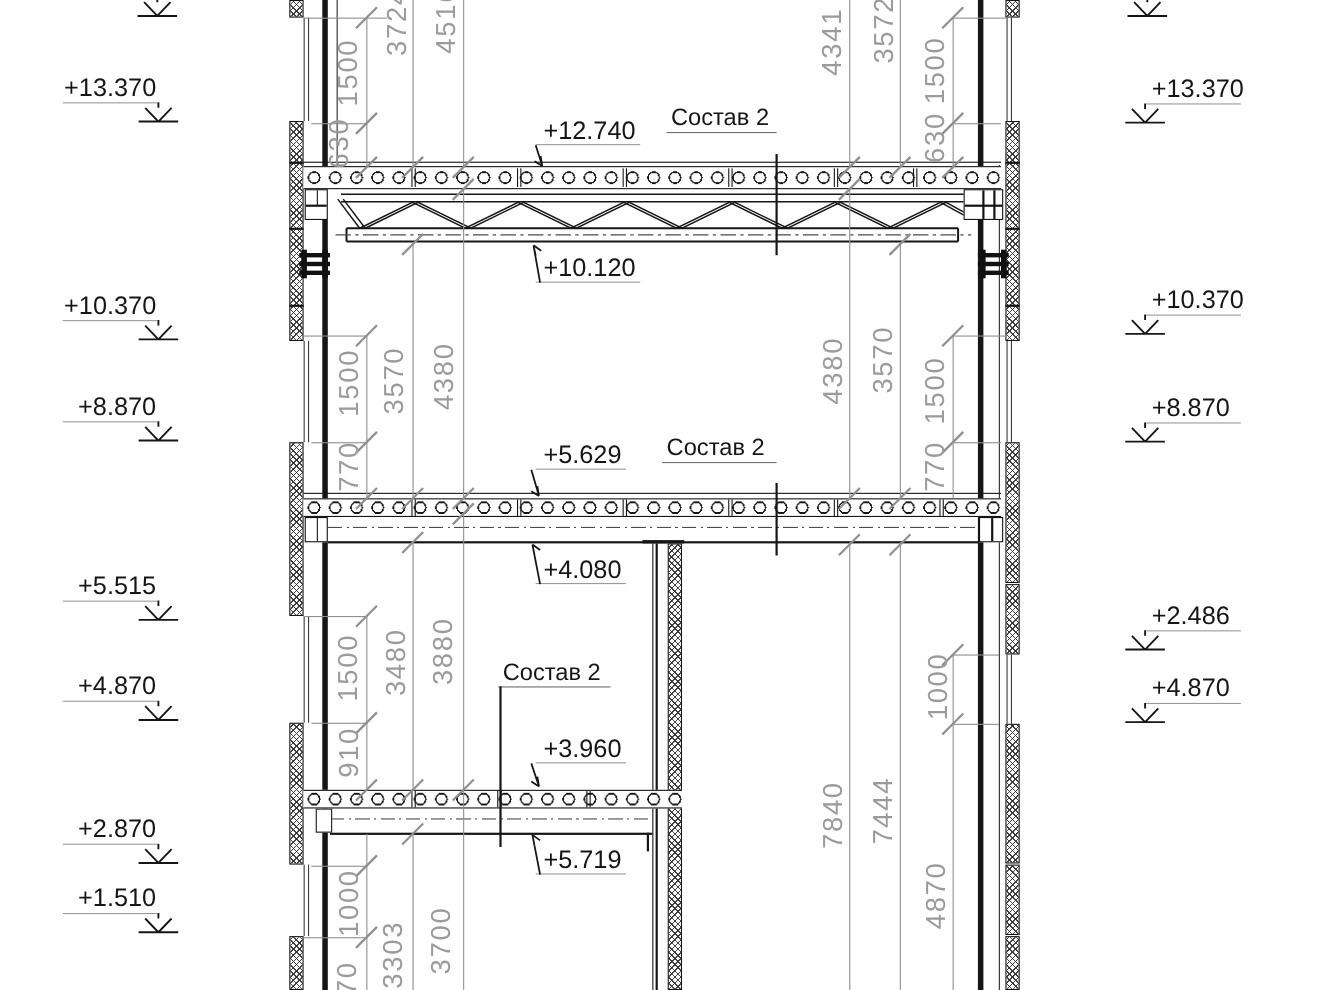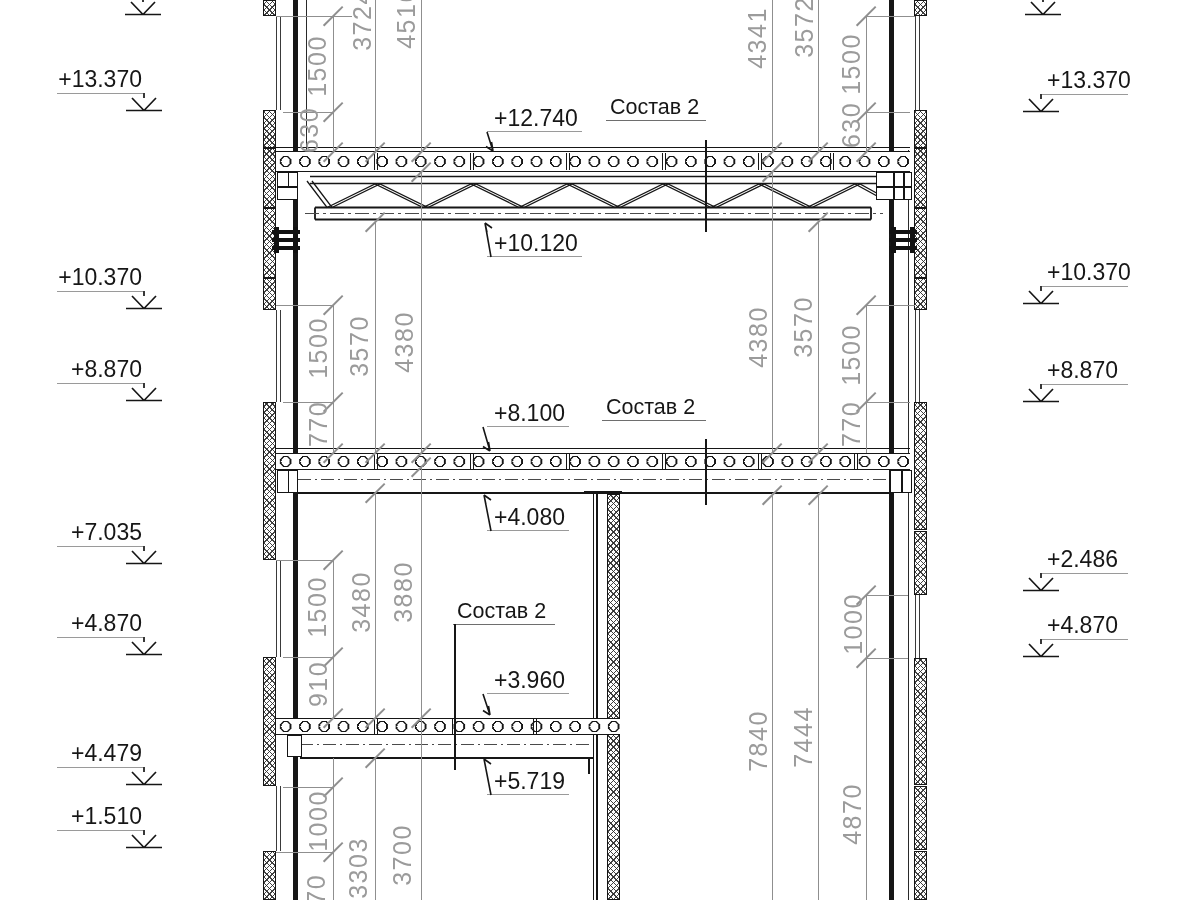--- a/index.html
+++ b/index.html
@@ -76,33 +76,33 @@
         <path d="M20,0 V5 M8,5 L20,17.5 M32,5 L20,17.5 M2,17.5 H38" stroke="#161616" stroke-width="1.7" fill="none"></path>
       </svg>
   </div>
   <div class="mk mkL" style="left:57px;top:357px;">
     <div class="txt">+8.870</div>
     <svg class="marr" width="40" height="22" viewBox="0 0 40 22">
         <path d="M20,0 V5 M8,5 L20,17.5 M32,5 L20,17.5 M2,17.5 H38" stroke="#161616" stroke-width="1.7" fill="none"></path>
       </svg>
   </div>
   <div class="mk mkL" style="left:57px;top:520px;">
-    <div class="txt">+7.035</div>
+    <div class="txt">+5.515</div>
     <svg class="marr" width="40" height="22" viewBox="0 0 40 22">
         <path d="M20,0 V5 M8,5 L20,17.5 M32,5 L20,17.5 M2,17.5 H38" stroke="#161616" stroke-width="1.7" fill="none"></path>
       </svg>
   </div>
   <div class="mk mkL" style="left:57px;top:611px;">
     <div class="txt">+4.870</div>
     <svg class="marr" width="40" height="22" viewBox="0 0 40 22">
         <path d="M20,0 V5 M8,5 L20,17.5 M32,5 L20,17.5 M2,17.5 H38" stroke="#161616" stroke-width="1.7" fill="none"></path>
       </svg>
   </div>
   <div class="mk mkL" style="left:57px;top:741px;">
-    <div class="txt">+4.479</div>
+    <div class="txt">+2.870</div>
     <svg class="marr" width="40" height="22" viewBox="0 0 40 22">
         <path d="M20,0 V5 M8,5 L20,17.5 M32,5 L20,17.5 M2,17.5 H38" stroke="#161616" stroke-width="1.7" fill="none"></path>
       </svg>
   </div>
   <div class="mk mkL" style="left:57px;top:804px;">
     <div class="txt">+1.510</div>
     <svg class="marr" width="40" height="22" viewBox="0 0 40 22">
         <path d="M20,0 V5 M8,5 L20,17.5 M32,5 L20,17.5 M2,17.5 H38" stroke="#161616" stroke-width="1.7" fill="none"></path>
       </svg>
   </div>
@@ -327,21 +327,21 @@
     </svg>
 
   <div class="ldr" style="left:487px;top:231px;width:95px;">
     <div class="txt">+10.120</div>
     </div>
   <svg style="left:479px;top:221px;" width="18" height="36" viewBox="0 0 18 36">
     <path d="M12,36 L6,2 M6,2 L13,7 M6,2 L8,11.5" stroke="#161616" stroke-width="1.6" fill="none"></path>
     </svg>
 
   <div class="ldr" style="left:487px;top:401px;width:82px;">
-    <div class="txt">+8.100</div>
+    <div class="txt">+5.629</div>
     </div>
   <svg style="left:478px;top:427px;" width="18" height="26" viewBox="0 0 18 26">
     <path d="M5,0 L12,24 M12,24 L5,19.5 M12,24 L10.5,15" stroke="#161616" stroke-width="1.6" fill="none"></path>
     </svg>
 
   <div class="ldr" style="left:487px;top:505px;width:82px;">
     <div class="txt">+4.080</div>
     </div>
   <svg style="left:478px;top:493px;" width="18" height="38" viewBox="0 0 18 38">
     <path d="M13,38 L6,2 M6,2 L13,7 M6,2 L8,12" stroke="#161616" stroke-width="1.6" fill="none"></path>

